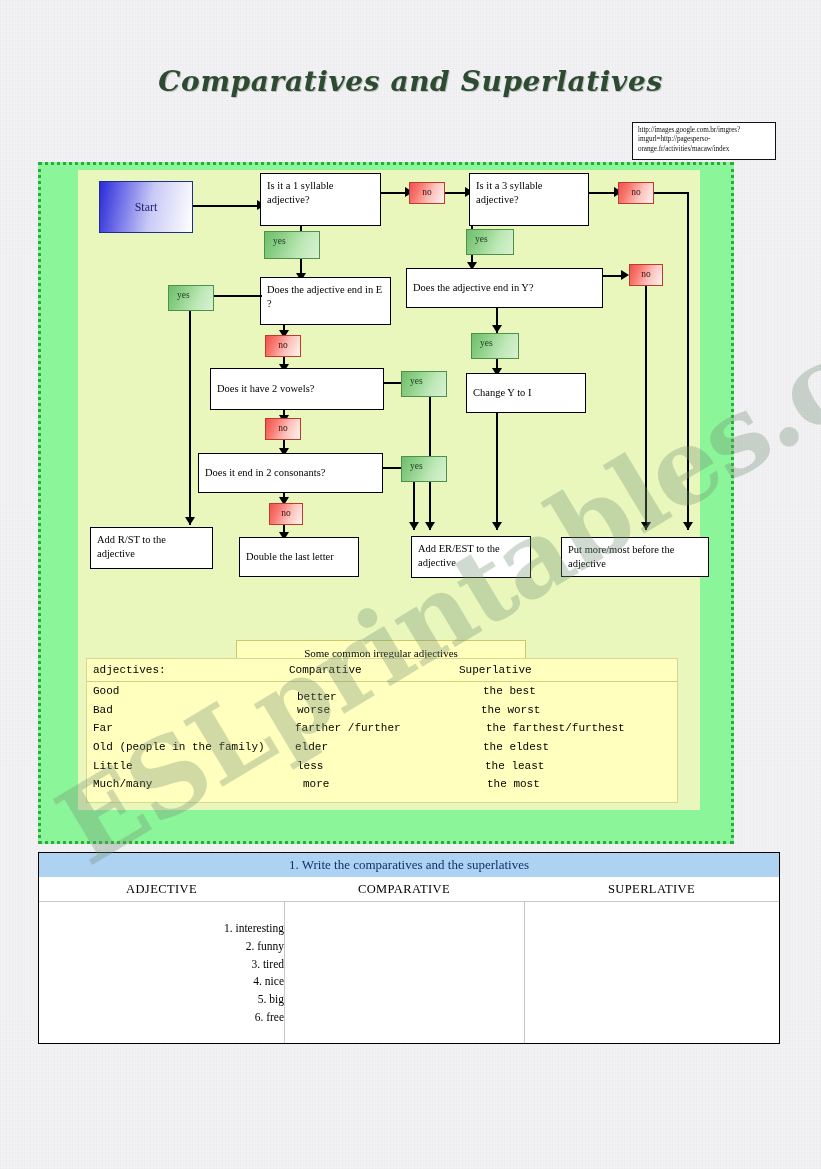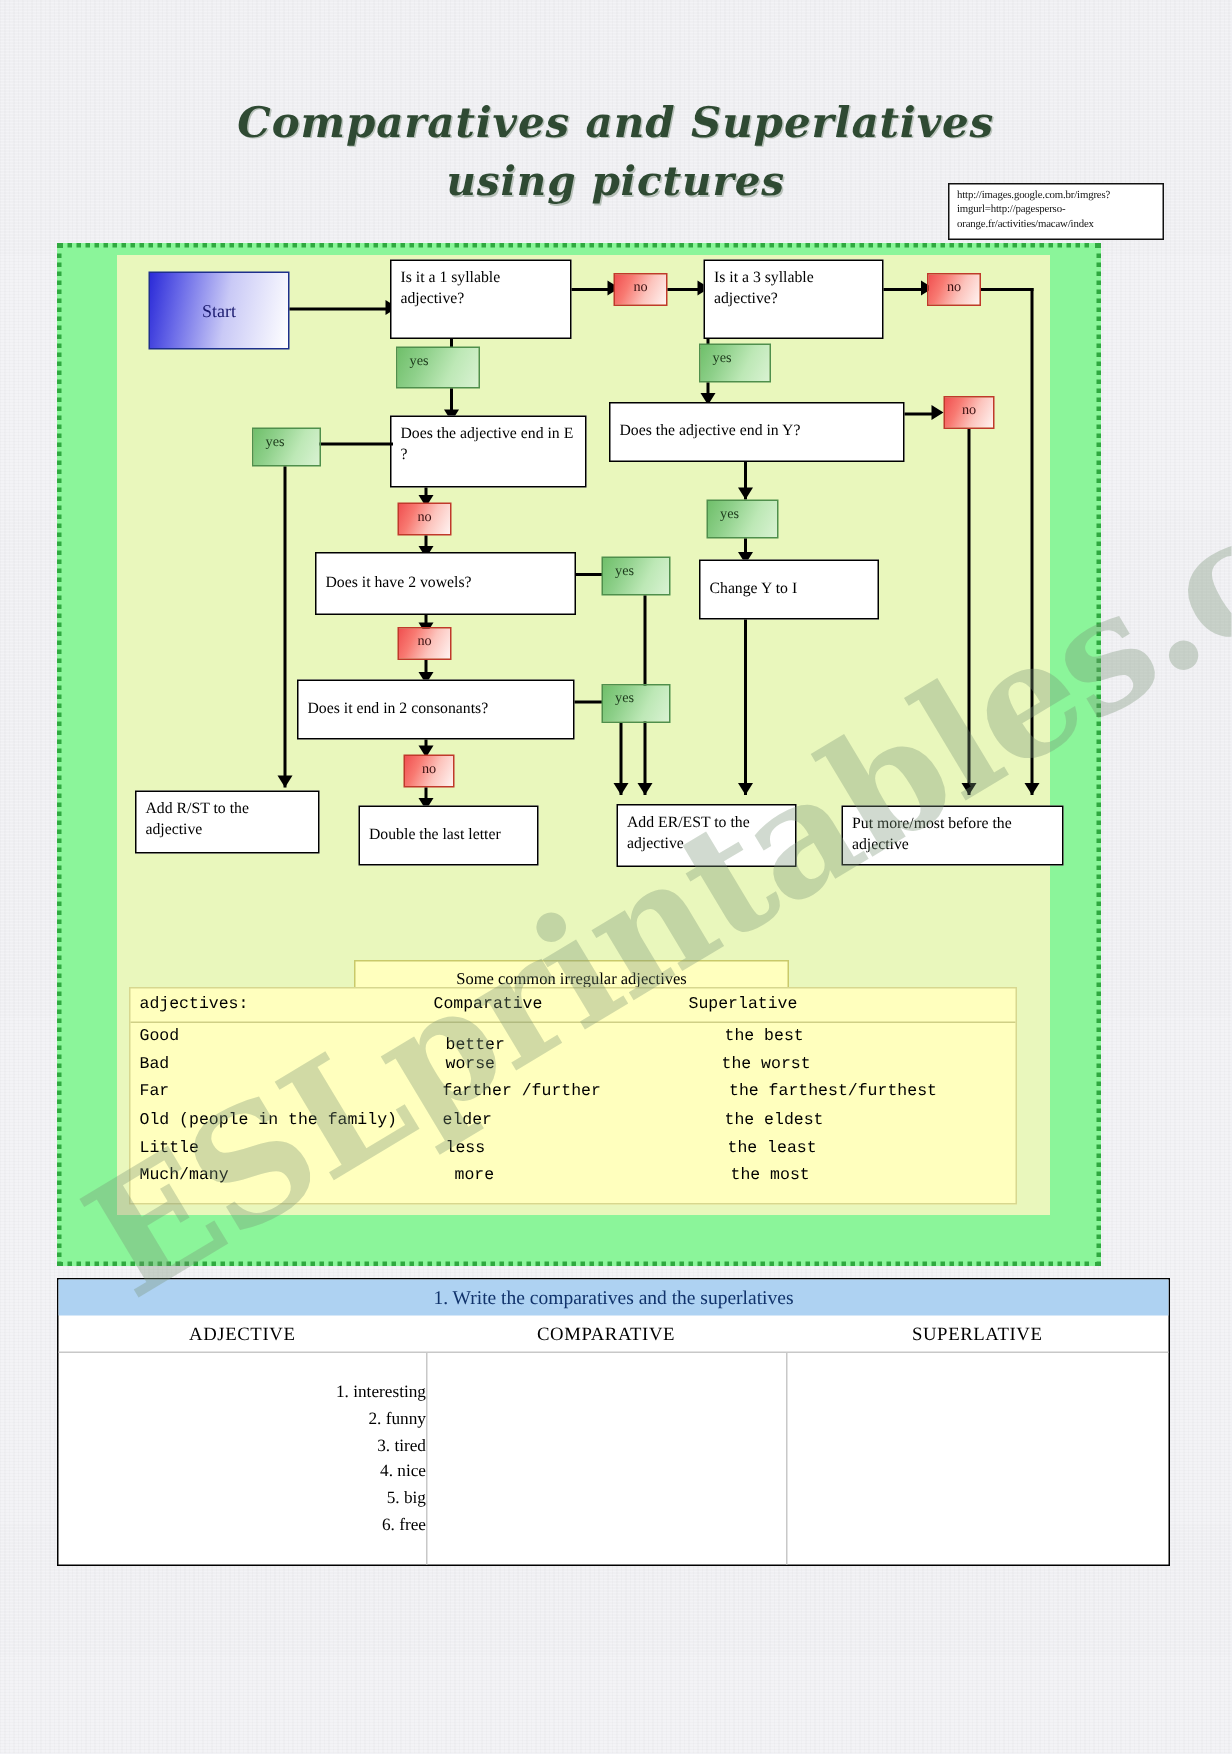--- a/index.html
+++ b/index.html
@@ -151,21 +151,20 @@
     font-family:"Liberation Serif", serif;font-size:11.5px;color:#000;line-height:17.8px;
   }
 </style>
 </head>
 <body>
 
 <div id="page">
 
   <div id="title-block">
     <div class="title-line">Comparatives and Superlatives</div>
-    <div class="title-line second">using pictures</div>
   </div>
 
   <div id="url-note">http://images.google.com.br/imgres?imgurl=http://pagesperso-orange.fr/activities/macaw/index</div>
 
   <div id="green-panel">
     <div id="inner-panel"></div>
 
     <div id="watermark">ESLprintables.com</div>
 
     <div id="flow">

